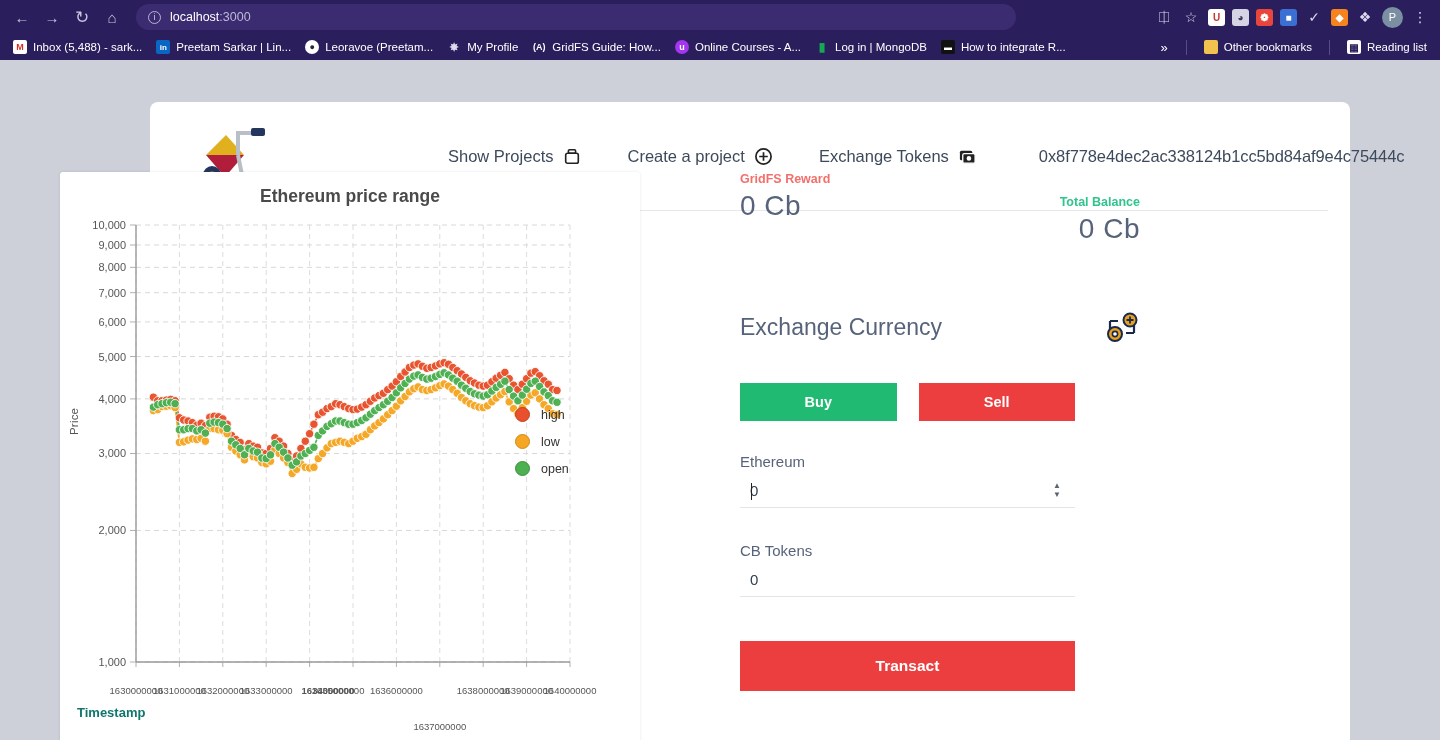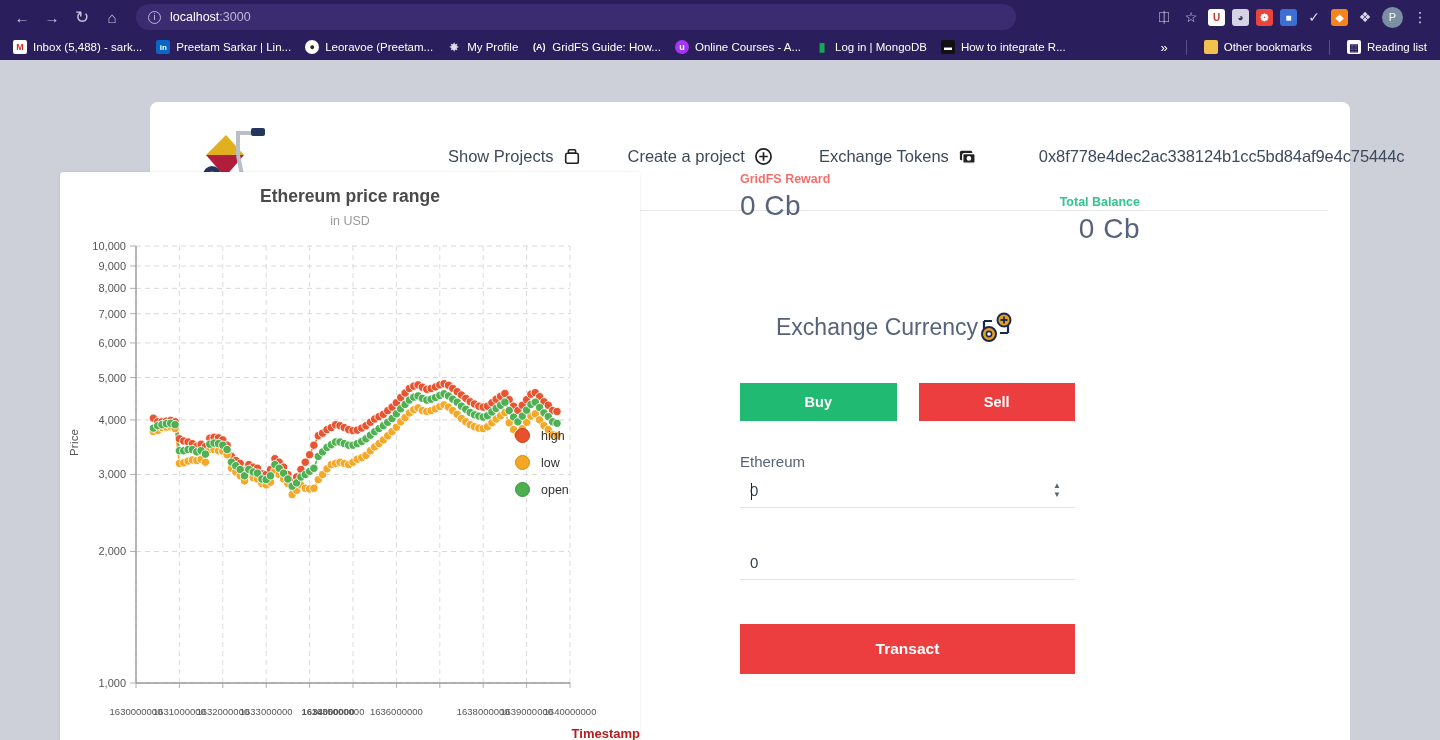--- a/index.html
+++ b/index.html
@@ -94,22 +94,22 @@
   }
   .chart-title { text-align: center; font-size: 17.5px; font-weight: bold; color: #4a4a4a; padding-top: 14px; }
   .chart-sub { text-align: center; font-size: 12.5px; color: #999; margin-top: 7px; }
   .plot-wrap { position: relative; width: 580px; height: 470px; margin-top: 10px; }
   .ylabel-rot {
     position: absolute; left: 8px; top: 218px;
     transform: rotate(-90deg); transform-origin: left top;
     font-size: 11.5px; color: #555; letter-spacing: 0.2px;
   }
   .xlabel {
-    position: absolute; left: 0; right: 0; top: 488px;
-    text-align: right; font-size: 13px; font-weight: bold; color: #b91c1c;
+    position: absolute; left: 17px; right: 0; top: 488px;
+    text-align: left; font-size: 13px; font-weight: bold; color: #0f766e;
   }
   .xticks {
     position: absolute; left: 0; top: 468px; width: 580px;
     height: 14px; font-size: 9.5px; color: #555;
   }
   .xtick { position: absolute; transform: translateX(-50%); white-space: nowrap; }
   .legend {
     position: absolute; left: 455px; top: 190px;
     display: flex; flex-direction: column; gap: 12px;
   }
@@ -121,21 +121,21 @@
   .side {
     position: absolute; left: 740px; top: 112px;
     width: 400px;
   }
   .totals { display: flex; justify-content: space-between; align-items: flex-start; }
   .tot-col { display: flex; flex-direction: column; }
   .tot-col.right { align-items: flex-end; margin-top: 23px; }
   .tot-label { font-size: 12.5px; font-weight: bold; }
   .tot-value { font-size: 28px; color: #57637a; font-weight: 300; margin-top: 4px; letter-spacing: 0.5px;}
 
-  .exch-row { display: flex; align-items: center; margin-top: 64px; margin-left: 36px; }
+  .exch-row { display: flex; align-items: center; justify-content: space-between; margin-top: 64px; }
   .exch-title { font-size: 23px; color: #57637a; font-weight: 400; }
   .exch-ic { width: 36px; height: 36px; }
 
   .bs-group { display: flex; margin-top: 38px; width: 335px; }
   .btn-buy, .btn-sell {
     flex: 1; height: 38px; border: none; color: #fff;
     font-size: 14.5px; font-weight: bold; cursor: pointer;
     font-family: "Liberation Sans", sans-serif;
   }
   .btn-buy { background: #21ba72; }
@@ -297,21 +297,20 @@
       </div>
 
       <div class="wallet-addr">0x8f778e4dec2ac338124b1cc5bd84af9e4c75444c</div>
     </div>
 
     <div class="divider"></div>
   </div>
 
   <div class="chart-card">
     <div class="chart-title">Ethereum price range</div>
-    <div class="chart-sub">in USD</div>
 
     <div class="plot-wrap">
       <div class="ylabel-rot">Price</div>
       <svg id="plot-svg" width="580" height="470">
           <line x1="76" y1="445" x2="510" y2="445" stroke="#d8d8d8" stroke-width="1" stroke-dasharray="5 4"></line>
           <line x1="70" y1="445" x2="76" y2="445" stroke="#b0b0b0" stroke-width="1"></line>
           <text x="66" y="449" text-anchor="end" font-size="11" fill="#555" font-family="&quot;Liberation Sans&quot;, sans-serif">1,000</text>
           <line x1="76" y1="313.4498918948402" x2="510" y2="313.4498918948402" stroke="#d8d8d8" stroke-width="1" stroke-dasharray="5 4"></line>
           <line x1="70" y1="313.4498918948402" x2="76" y2="313.4498918948402" stroke="#b0b0b0" stroke-width="1"></line>
           <text x="66" y="317.4498918948402" text-anchor="end" font-size="11" fill="#555" font-family="&quot;Liberation Sans&quot;, sans-serif">2,000</text>
@@ -716,18 +715,19 @@
       <div class="field-label">Ethereum</div>
       <input class="field-input" type="text" value="0" style="">
       <span class="caret"></span>
       <span class="spin">
         <span>▲</span>
         <span>▼</span>
       </span>
     </div>
 
     <div class="field" style="margin-top:34px;">
+      <div class="field-label">CB Tokens</div>
       <input class="field-input" type="text" value="0" style="">
     </div>
 
     <button class="transact">Transact</button>
   </div>
 </div>
 
 </body></html>

